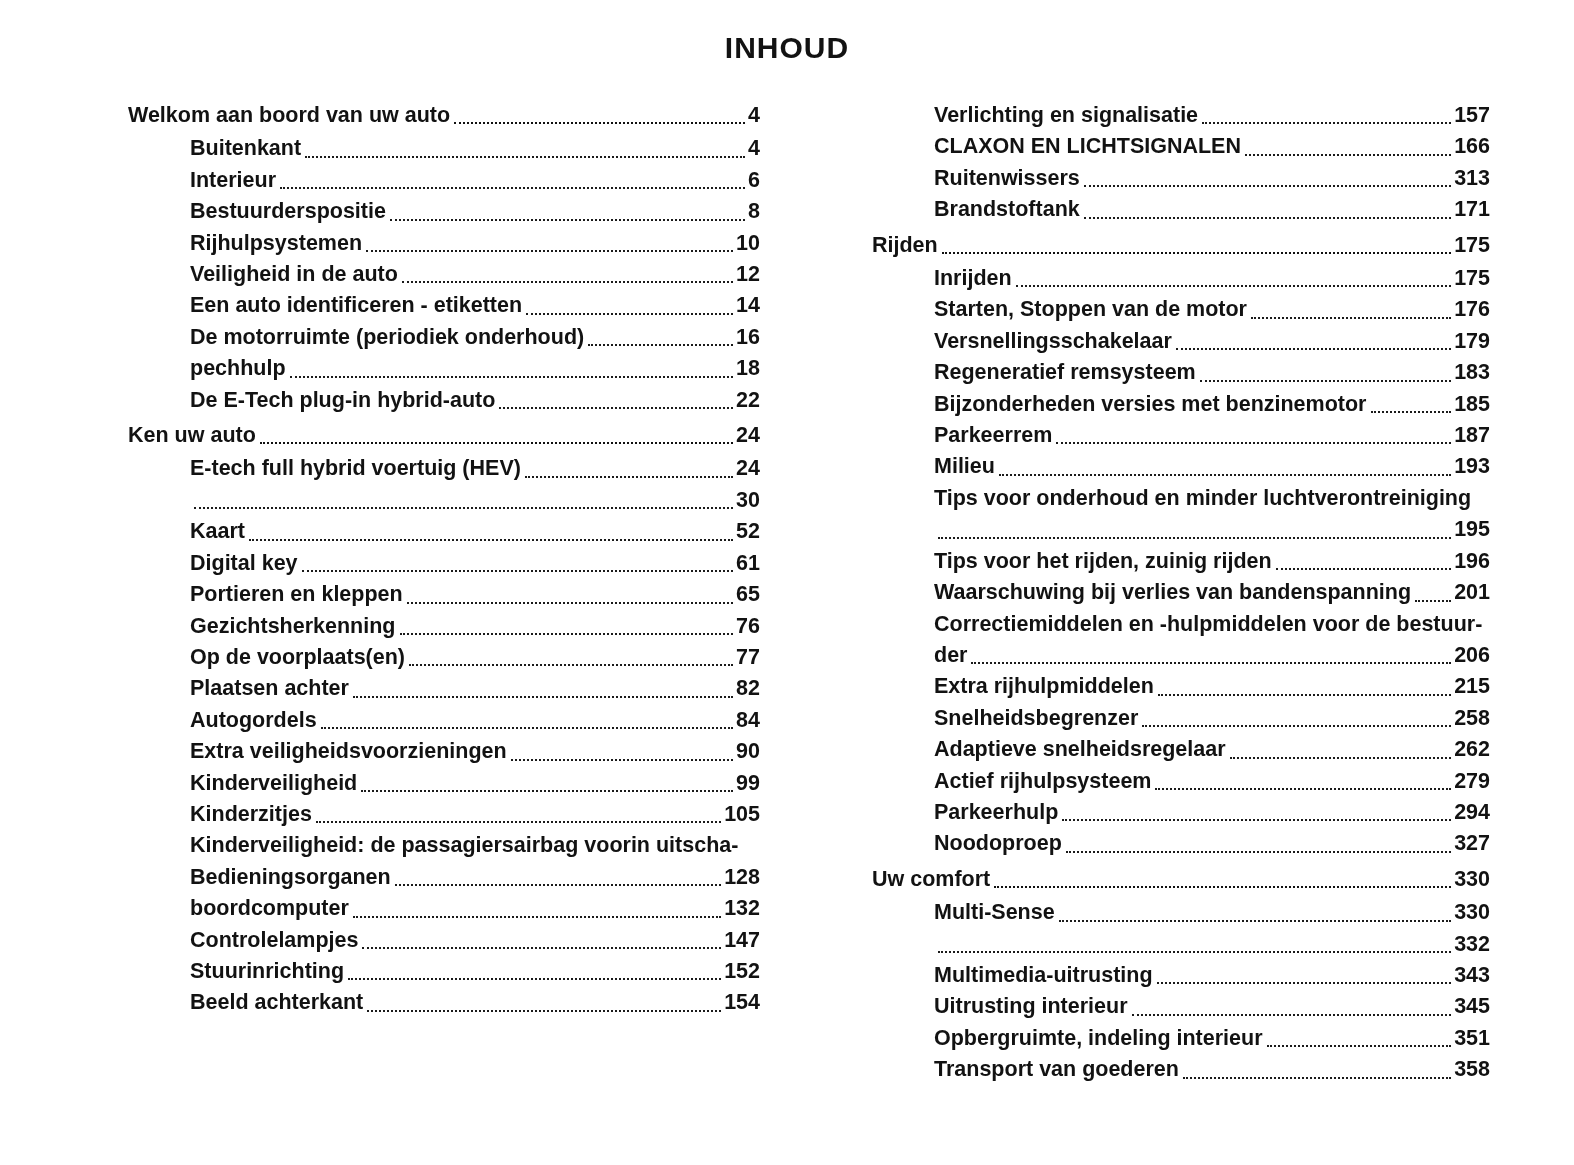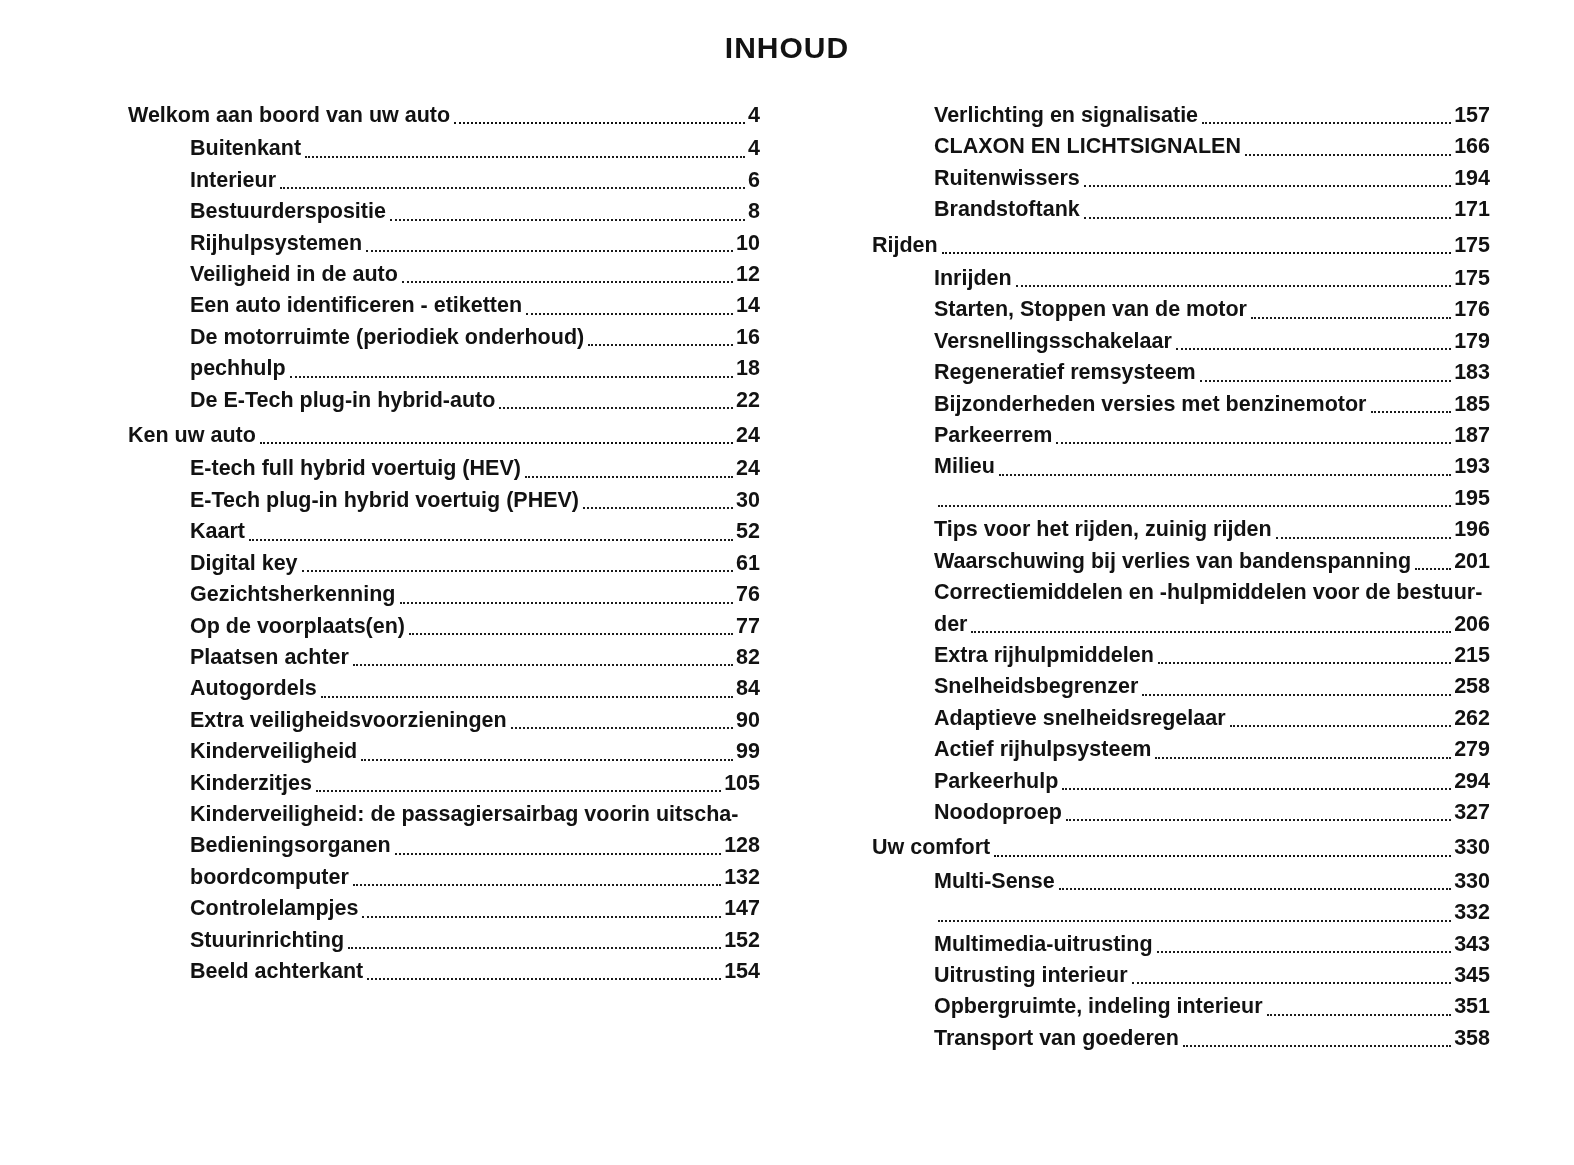--- a/index.html
+++ b/index.html
@@ -130,33 +130,37 @@
           <span class="label">Ken uw auto</span>
           <span class="leader"></span>
           <span class="page-num">24</span>
         </div>
         <div class="row entry">
           <span class="label">E-tech full hybrid voertuig (HEV)</span>
           <span class="leader"></span>
           <span class="page-num">24</span>
         </div>
         <div class="row entry">
-          <span class="label">E-Tech plug-in hybrid voertuig (PHEV)</span>
           <span class="leader"></span>
           <span class="page-num">30</span>
         </div>
         <div class="row entry">
           <span class="label">Kaart</span>
           <span class="leader"></span>
           <span class="page-num">52</span>
         </div>
         <div class="row entry">
           <span class="label">Digital key</span>
           <span class="leader"></span>
           <span class="page-num">61</span>
+        </div>
+        <div class="row entry">
+          <span class="label">Portieren en kleppen</span>
+          <span class="leader"></span>
+          <span class="page-num">65</span>
         </div>
         <div class="row entry">
           <span class="label">Gezichtsherkenning</span>
           <span class="leader"></span>
           <span class="page-num">76</span>
         </div>
         <div class="row entry">
           <span class="label">Op de voorplaats(en)</span>
           <span class="leader"></span>
           <span class="page-num">77</span>
@@ -222,21 +226,21 @@
           <span class="page-num">157</span>
         </div>
         <div class="row entry">
           <span class="label">CLAXON EN LICHTSIGNALEN</span>
           <span class="leader"></span>
           <span class="page-num">166</span>
         </div>
         <div class="row entry">
           <span class="label">Ruitenwissers</span>
           <span class="leader"></span>
-          <span class="page-num">194</span>
+          <span class="page-num">313</span>
         </div>
         <div class="row entry">
           <span class="label">Brandstoftank</span>
           <span class="leader"></span>
           <span class="page-num">171</span>
         </div>
         <div class="row section">
           <span class="label">Rijden</span>
           <span class="leader"></span>
           <span class="page-num">175</span>
@@ -268,20 +272,23 @@
         </div>
         <div class="row entry">
           <span class="label">Parkeerrem</span>
           <span class="leader"></span>
           <span class="page-num">187</span>
         </div>
         <div class="row entry">
           <span class="label">Milieu</span>
           <span class="leader"></span>
           <span class="page-num">193</span>
+        </div>
+        <div class="row entry">
+          <span class="label">Tips voor onderhoud en minder luchtverontreiniging</span>
         </div>
         <div class="row entry">
           <span class="label"></span>
           <span class="leader"></span>
           <span class="page-num">195</span>
         </div>
         <div class="row entry">
           <span class="label">Tips voor het rijden, zuinig rijden</span>
           <span class="leader"></span>
           <span class="page-num">196</span>

